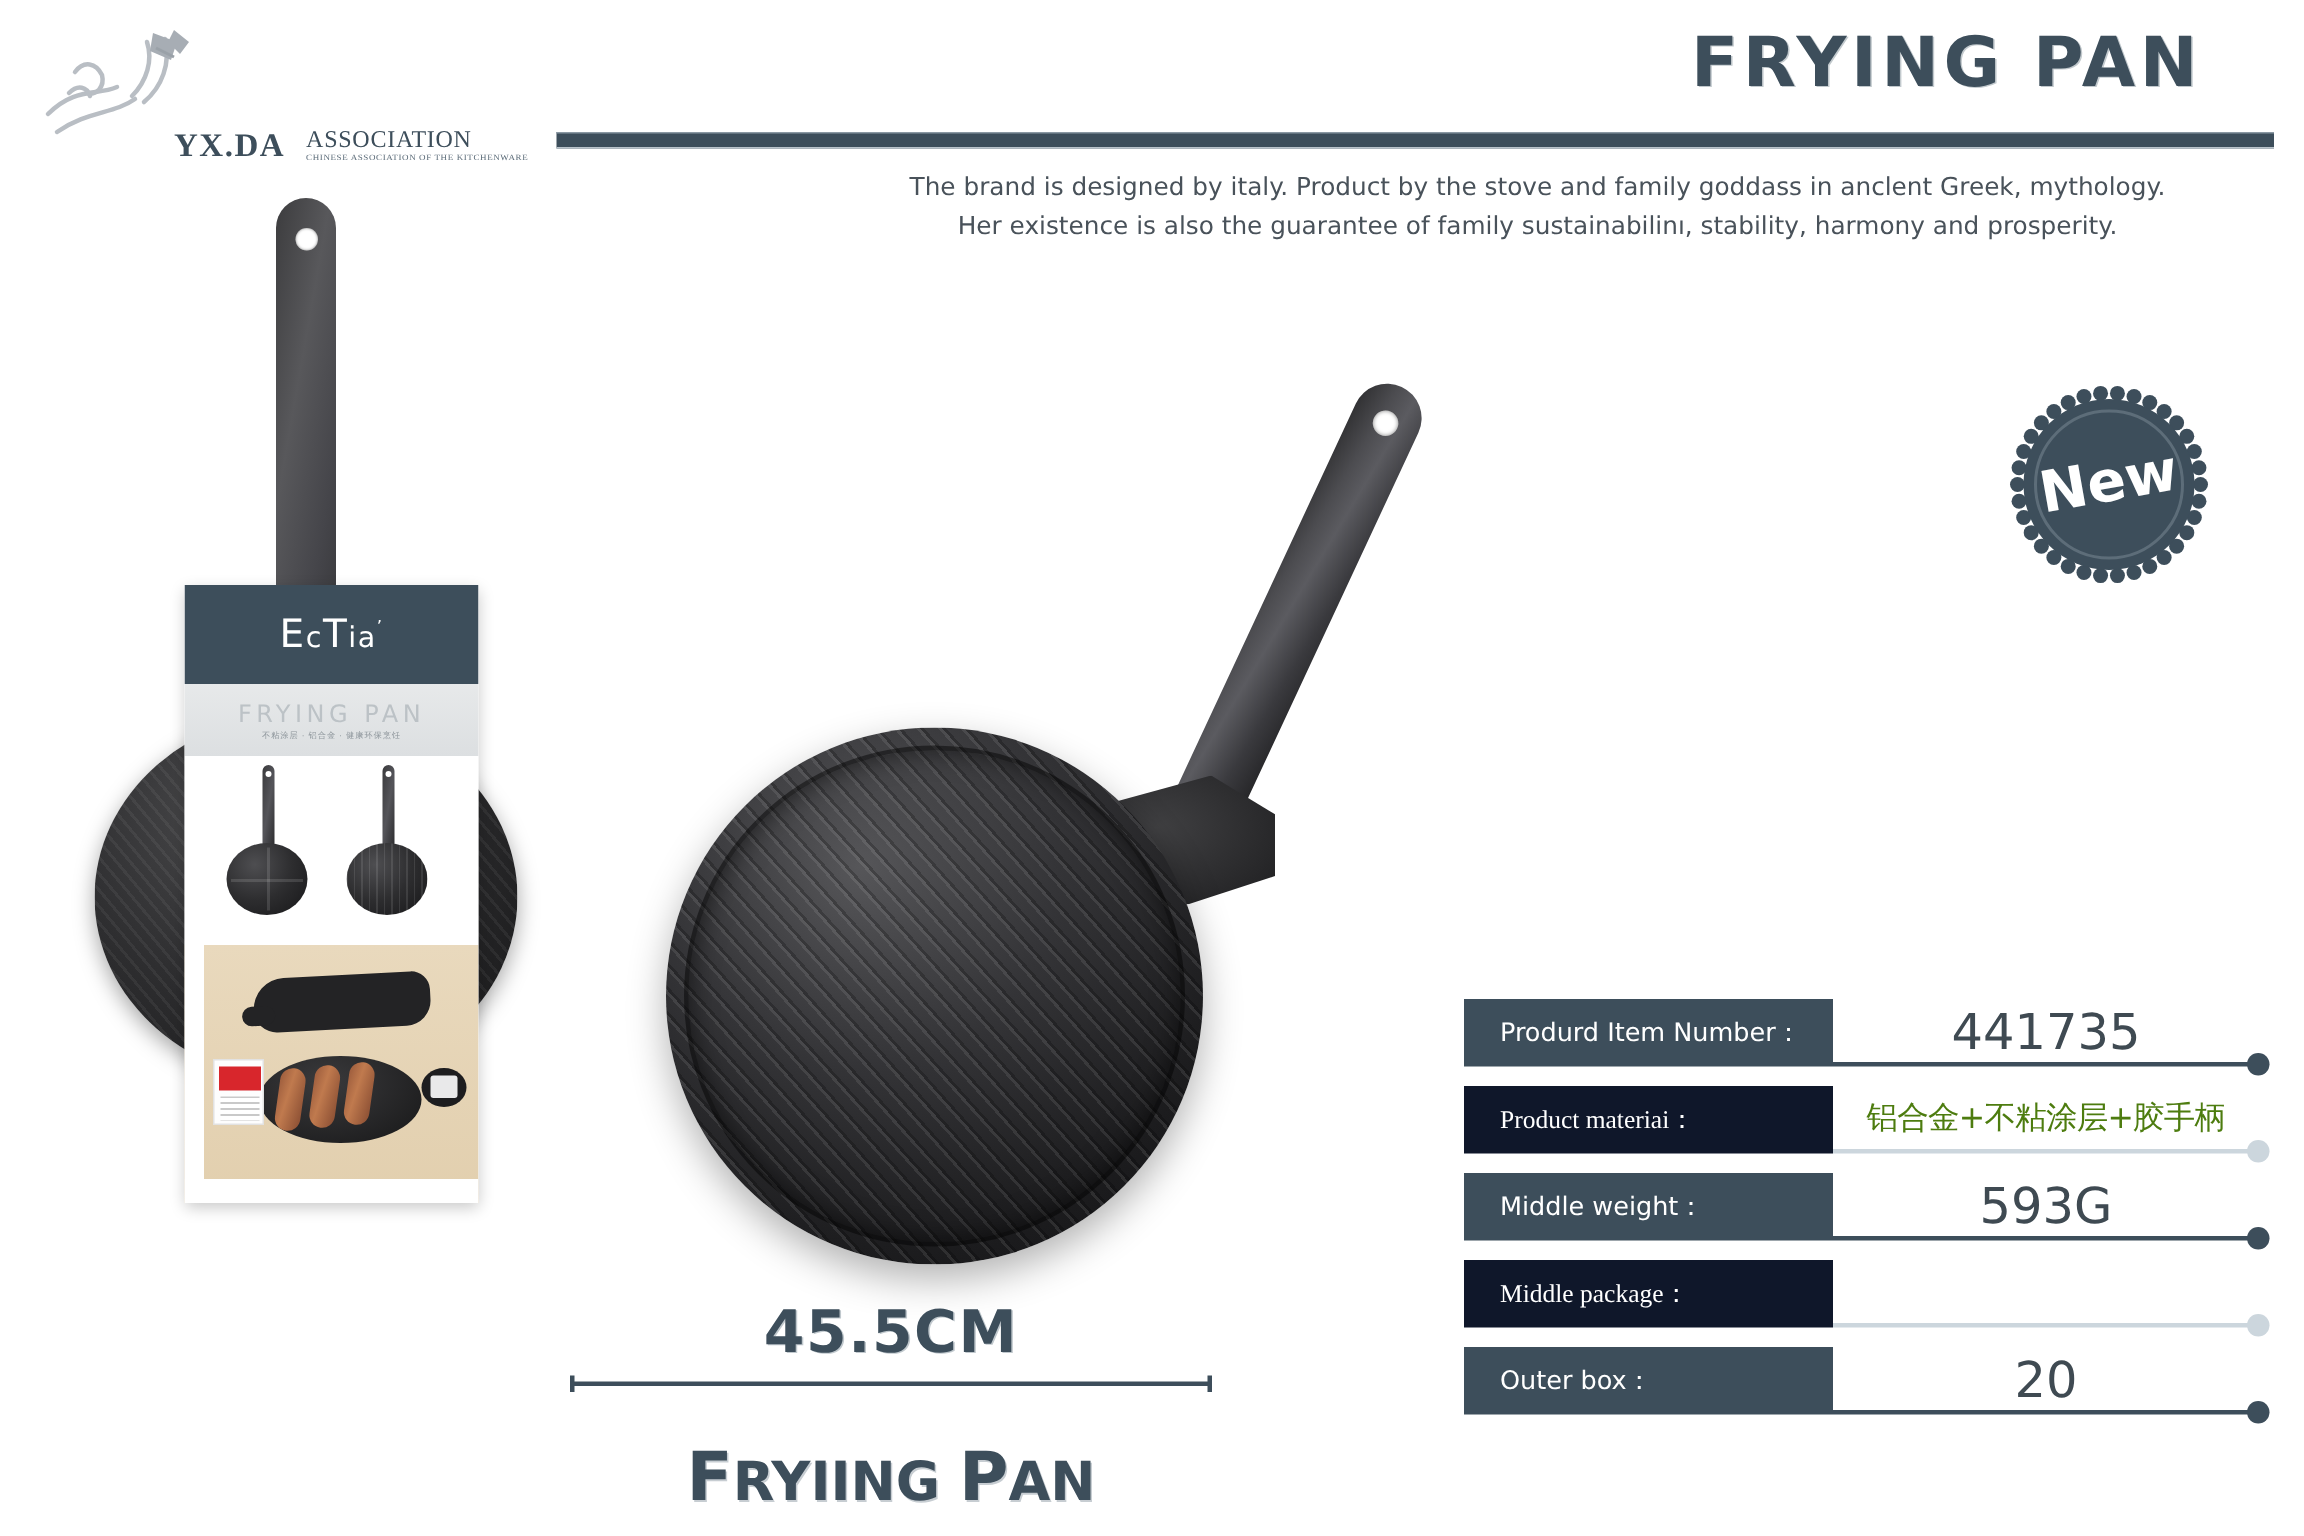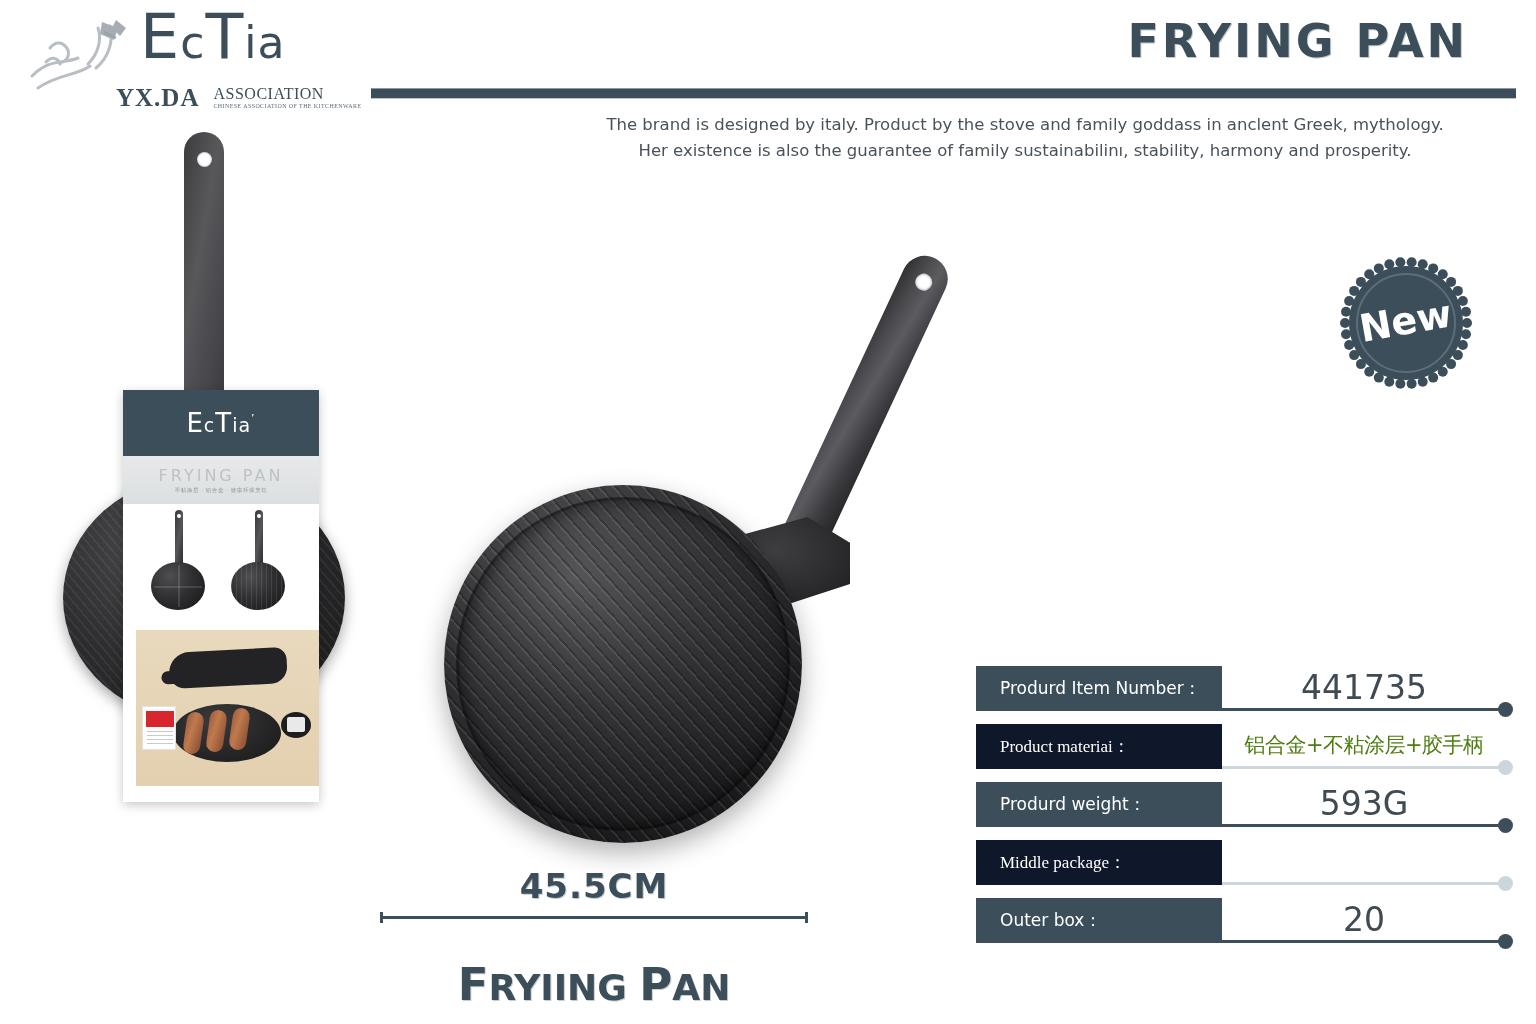--- a/index.html
+++ b/index.html
@@ -42,21 +42,21 @@
   .logo-ectia .sm { font-size: 44px; }
   .logo-sub {
     position: absolute;
     left: 96px; top: 80px;
     display: flex;
     align-items: flex-start;
     gap: 14px;
   }
   .logo-yxda {
     font-family: "Liberation Serif", serif;
-    font-size: 25px;
+    font-size: 22px;
     font-weight: bold;
     color: #3d4e5b;
     letter-spacing: 1px;
   }
   .logo-kw-wrap { padding-top: 2px; }
   .logo-kw {
     font-family: "Liberation Serif", serif;
     font-size: 16px;
     color: #3d4e5b;
     letter-spacing: 0.5px;
@@ -373,21 +373,21 @@
   }
 
   
   .dim-wrap {
     position: absolute;
     left: 380px; top: 866px;
     width: 428px;
   }
   .dim-label {
     text-align: center;
-    font-size: 34px;
+    font-size: 39px;
     font-weight: bold;
     letter-spacing: 1px;
     color: #3d4e5b;
     font-family: "DejaVu Sans", sans-serif;
     text-shadow: 1px 1px 0 rgba(130,145,155,.5);
     margin-bottom: 6px;
   }
   .dim-line {
     position: relative;
     height: 11px;
@@ -495,21 +495,20 @@
         <path d="M72 50 C 84 40, 90 24, 86 8"></path>
       </g>
       <g fill="#a7adb4">
         <path d="M78 4 l16 6 -4 12 -14 -6z"></path>
         <path d="M92 2 l10 8 -6 8 -8 -8z"></path>
       </g>
       <g fill="none" stroke="#9aa1a8" stroke-width="2">
         <path d="M80 14 l12 6"></path>
       </g>
     </svg>
-    <div class="logo-ectia"><span class="c1">E</span><span class="sm">c</span><span class="c1">T</span><span class="sm">ia</span></div>
     <div class="logo-sub">
       <div class="logo-yxda">YX.DA</div>
       <div class="logo-kw-wrap">
         <div class="logo-kw">ASSOCIATION</div>
         <div class="logo-kw-tiny">CHINESE ASSOCIATION OF THE KITCHENWARE</div>
       </div>
     </div>
   </div>
 
   <div class="page-title">FRYING PAN</div>
@@ -628,21 +627,21 @@
         <div class="spec-value">441735</div>
       </div>
       <div class="spec-row light">
         <div class="spec-label">Product materiai：</div>
         <div class="spec-connector">
           <div class="spec-dot"></div>
         </div>
         <div class="spec-value cjk">铝合金+不粘涂层+胶手柄</div>
       </div>
       <div class="spec-row dark">
-        <div class="spec-label">Produrd weight：</div>
+        <div class="spec-label">Middle weight：</div>
         <div class="spec-connector">
           <div class="spec-dot"></div>
         </div>
         <div class="spec-value">593G</div>
       </div>
       <div class="spec-row light">
         <div class="spec-label">Middle package：</div>
         <div class="spec-connector">
           <div class="spec-dot"></div>
         </div>

